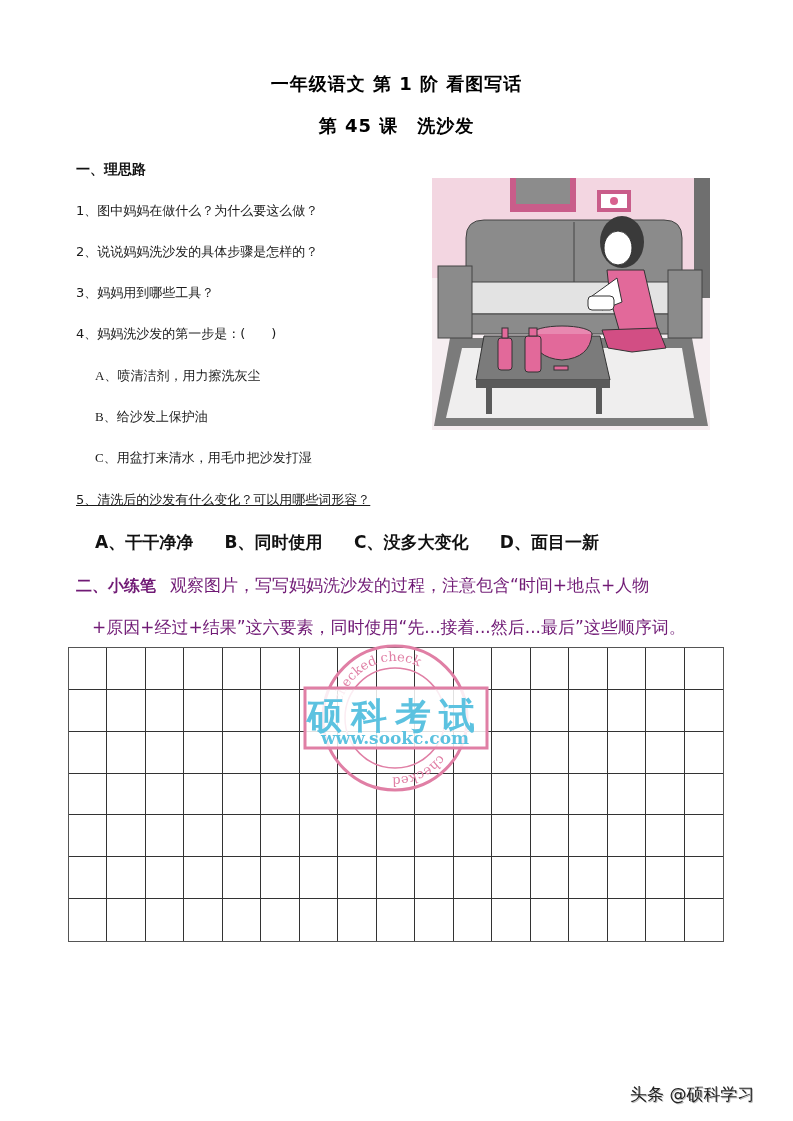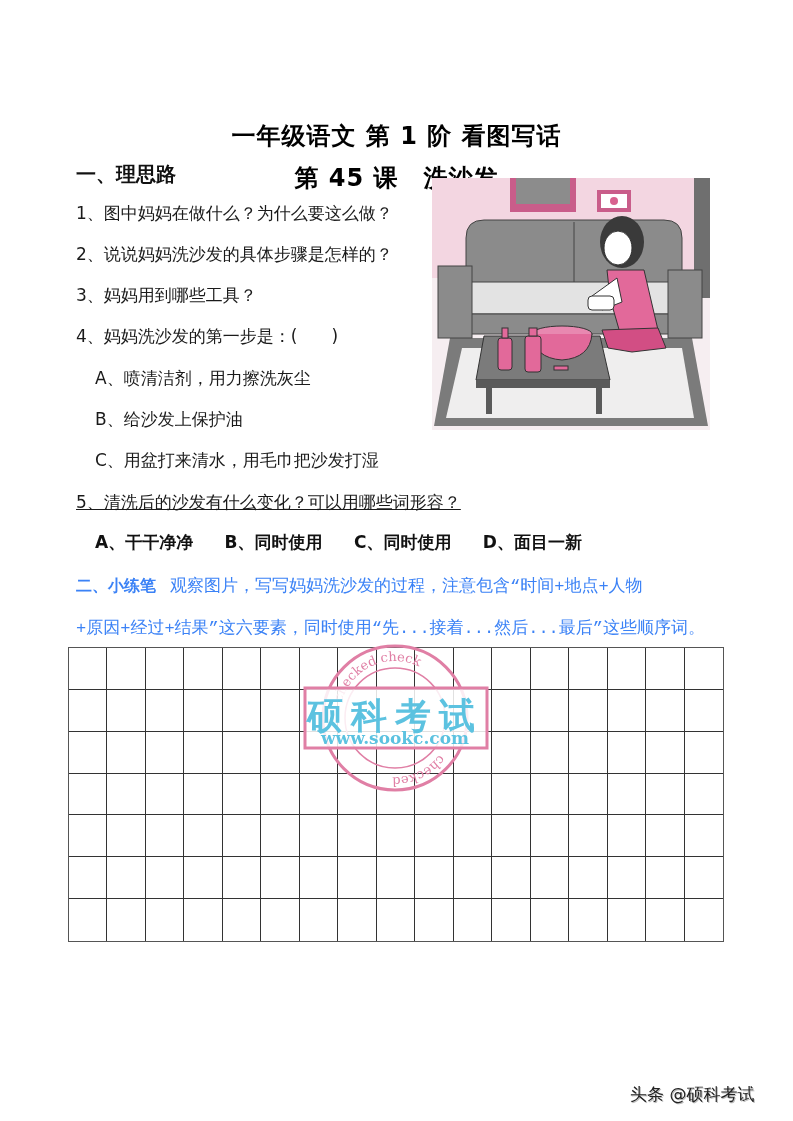--- a/index.html
+++ b/index.html
@@ -3,35 +3,35 @@
 <meta charset="utf-8">
 <style>
   html, body { margin:0; padding:0; }
   body {
     width:793px; height:1121px; background:#ffffff; position:relative; overflow:hidden;
     font-family:"DejaVu Sans","Liberation Sans",sans-serif; color:#111;
   }
   .title {
     position:absolute; left:0; width:793px; text-align:center;
     font-family:"DejaVu Sans","Liberation Sans",sans-serif; font-weight:bold;
-    font-size:24px; color:#000; letter-spacing:1px;margin-top:48px;
+    font-size:18px; color:#000; letter-spacing:1px;
   }
   #title1 { top:72px; }
   #title2 { top:114px; }
   .sec-head {
-    position:absolute; left:76px; font-weight:bold; font-size:20px; color:#111;
+    position:absolute; left:76px; font-weight:bold; font-size:14px; color:#111;
   }
   .line {
-    position:absolute; left:76px; font-size:17px; color:#1a1a1a; white-space:nowrap;
-  }
-  .line.opt { left:95px; }
+    position:absolute; left:76px; font-size:13px; color:#1a1a1a; white-space:nowrap;
+  }
+  .line.opt { left:95px;font-family:Liberation Serif, serif; }
   .opts-row { position:absolute; left:95px; top:531px; font-size:17px; white-space:nowrap; }
   .opts-row span { display:inline-block; margin-right:26px;font-weight:bold; }
   .instr {
-    position:absolute; left:76px; font-size:17px; color:#3b82f6; white-space:nowrap;font-family:Liberation Mono, monospace;
+    position:absolute; left:76px; font-size:17px; color:#701a75; white-space:nowrap;
   }
   .instr b { font-weight:bold; font-size:16px; margin-right:14px; }
 
   
   #illustration { position:absolute; left:432px; top:178px; width:278px; height:252px; }
 
   
   #grid {
     position:absolute; left:68px; top:647px; width:656px; height:295px;
     border:1.5px solid #555; box-sizing:border-box;
@@ -61,28 +61,28 @@
 <div class="line" style="top:243px;">2、说说妈妈洗沙发的具体步骤是怎样的？</div>
 <div class="line" style="top:284px;">3、妈妈用到哪些工具？</div>
 <div class="line" style="top:325px;">4、妈妈洗沙发的第一步是：(　　)</div>
 <div class="line opt" style="top:367px;">A、喷清洁剂，用力擦洗灰尘</div>
 <div class="line opt" style="top:408px;">B、给沙发上保护油</div>
 <div class="line opt" style="top:449px;text-align:center;">C、用盆打来清水，用毛巾把沙发打湿</div>
 <div class="line" style="top:491px;text-decoration:underline;">5、清洗后的沙发有什么变化？可以用哪些词形容？</div>
 <div class="opts-row">
   <span>A、干干净净</span>
   <span>B、同时使用</span>
-  <span>C、同时使用</span>
+  <span>C、没多大变化</span>
   <span>D、面目一新</span>
 </div>
 
 <div class="instr" style="top:574px;">
   <b>二、小练笔</b><span>观察图片，写写妈妈洗沙发的过程，注意包含“时间+地点+人物</span>
 </div>
-<div class="instr" style="top:616px;">+原因+经过+结果”这六要素，同时使用“先...接着...然后...最后”这些顺序词。</div>
+<div class="instr" style="top:616px;margin-left:16px;">+原因+经过+结果”这六要素，同时使用“先...接着...然后...最后”这些顺序词。</div>
 
 <svg id="illustration" viewBox="0 0 278 252">
   <rect x="0" y="0" width="278" height="252" fill="#f3d6e1"></rect>
   <rect x="0" y="100" width="278" height="152" fill="#f6eef1"></rect>
   <rect x="262" y="0" width="16" height="120" fill="#6f6f6f"></rect>
 
   <rect x="78" y="0" width="66" height="34" fill="#c95d8a"></rect>
   <rect x="84" y="0" width="54" height="26" fill="#8c8c8c"></rect>
   <rect x="165" y="12" width="34" height="22" fill="#c95d8a"></rect>
   <rect x="169" y="16" width="26" height="14" fill="#fff"></rect>
@@ -251,13 +251,13 @@
   </defs>
   <circle cx="95" cy="82" r="72" fill="none" stroke="#e07fa5" stroke-width="3"></circle>
   <circle cx="95" cy="82" r="50" fill="none" stroke="#e07fa5" stroke-width="1.5"></circle>
   <text font-size="13" fill="#e07fa5" font-family="DejaVu Serif, serif"><textPath href="#arcTop" startOffset="8%">checked  check</textPath></text>
   <text font-size="13" fill="#e07fa5" font-family="DejaVu Serif, serif"><textPath href="#arcBot" startOffset="20%">checked</textPath></text>
   <rect x="5" y="52" width="182" height="60" fill="rgba(255,255,255,0.85)" stroke="#e07fa5" stroke-width="3"></rect>
   <text id="stamp-main" x="95" y="92" text-anchor="middle" font-size="36" font-weight="bold" fill="#5cc2e0" font-family="DejaVu Serif, serif" letter-spacing="8">硕科考试</text>
   <text id="stamp-url" x="95" y="108" text-anchor="middle" font-size="17" font-weight="bold" fill="#5cc2e0" font-family="DejaVu Serif, serif">www.sookc.com</text>
 </svg>
 
-<div class="footer">头条 @硕科考试</div>
+<div class="footer">头条 @硕科学习</div>
 
 </body></html>

